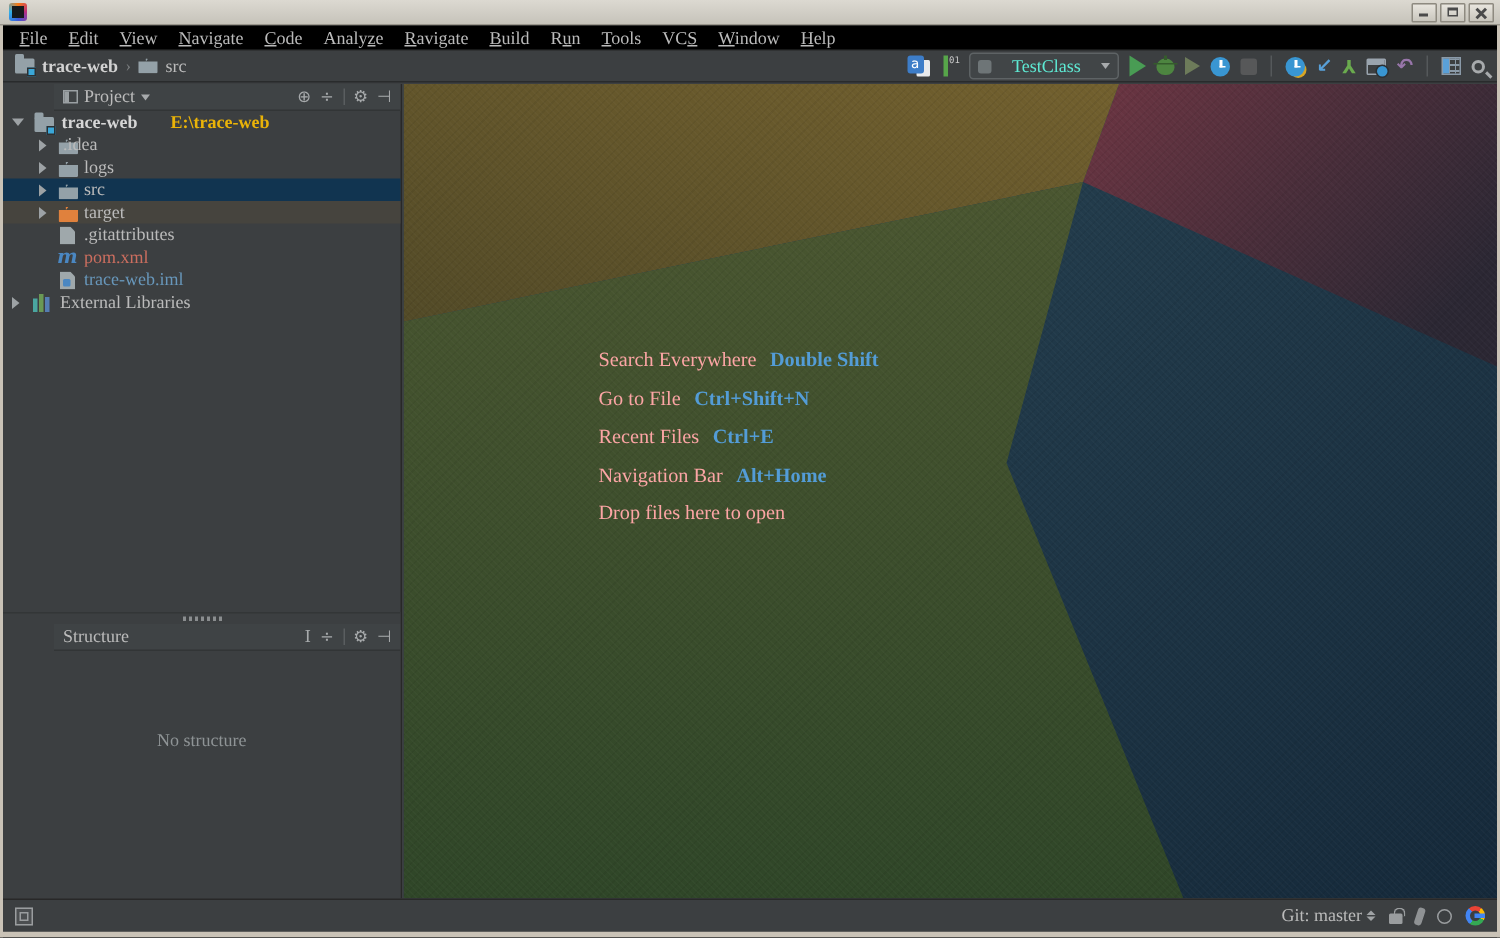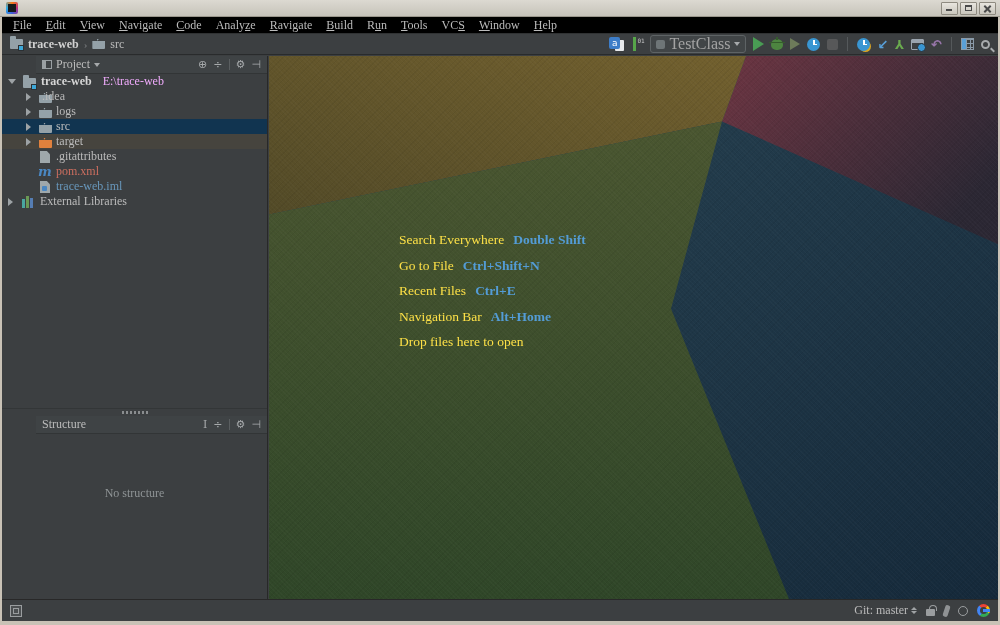--- a/index.html
+++ b/index.html
@@ -72,49 +72,49 @@
                font-family:"DejaVu Sans",sans-serif; font-size:11px; }
   .hdr-icons .vsep { width:1px; height:11px; background:#5a5e60; }
   .caret-dn { width:0;height:0;border-top:4px solid #a7aaac;border-left:3px solid transparent;border-right:3px solid transparent; display:inline-block; }
   .p-tree { position:absolute; left:0; right:0; top:18px; font-size:12px; color:#bbbbbb; }
   .trow { position:relative; height:15px; display:flex; align-items:center; white-space:nowrap; }
   .trow .chev { position:absolute; } .trow .tico { position:absolute; }
   .trow .tlabel { position:absolute; }
   .row-sel { background:#113450; }
   .row-hov { background:#46443e; }
   .lbl-root { font-weight:bold; color:#d6d6d6; }
-  .lbl-path { color:#f0abfc; margin-left:11px; font-weight:normal; }
+  .lbl-path { color:#eab308; margin-left:22px; font-weight:bold; }
   .lbl-red { color:#cc6e5f; } .lbl-blue { color:#6897bb; }
   .splitter { position:absolute; left:0; right:0; top:352px; height:8px; background:#3c3f41; border-top:1px solid #333637; }
   .splitter .dots { position:absolute; left:50%; top:2px; width:26px; height:3px; transform:translateX(-50%);
         background:repeating-linear-gradient(to right,#8a8d8f 0 2px,transparent 2px 4px); }
   .s-header { top:360px; }
   .s-body { position:absolute; left:0; right:0; top:378px; bottom:0; background:#3c3f41; }
   .no-struct { display:block; text-align:center; padding-top:52px; color:#8f9496; font-size:12px; }
   
   .editor { position:absolute; left:267px; right:0; top:0; bottom:0; overflow:hidden; }
   .editor svg { position:absolute; inset:0; width:100%; height:100%; }
   .editor .noise { position:absolute; inset:0;
       background-image:repeating-linear-gradient(45deg,rgba(255,255,255,0.02) 0 1px,transparent 1px 3px),
                        repeating-linear-gradient(-45deg,rgba(0,0,0,0.05) 0 1px,transparent 1px 4px); }
   .shortcuts { position:absolute; left:130px; top:176px; }
   .srow { height:25.6px; font-size:13.5px; }
-  .slabel { color:#fde047; }
+  .slabel { color:#fca5a5; }
   .skey { color:#539cd6; font-weight:bold; margin-left:9px; }
   
   .i-translate { width:15px; height:14px; }
   .i-translate::before { content:""; position:absolute; right:0; bottom:0; width:9px; height:11px; background:#e8eaec; border-radius:1px; }
   .i-translate::after { content:"a"; position:absolute; left:0; top:0; width:11px; height:12px; background:#3d7dc8;
         border-radius:2px; color:#fff; font-size:9px; line-height:12px; text-align:center; font-family:"DejaVu Sans",sans-serif; }
   .i-bytecode { width:12px; height:14px; }
   .i-bytecode::before { content:""; position:absolute; left:2px; top:0; width:3px; height:14px; background:#57a64a; }
   .i-bytecode::after { content:"01"; position:absolute; left:6px; top:1px; font-size:6px; line-height:6px; color:#c8c8c8;
         font-family:"DejaVu Sans Mono",monospace; width:8px; word-break:break-all; }
   .combo { height:18px; background:#414547; border:1px solid #5e6365; border-radius:3px; display:flex;
-           align-items:center; gap:4px; padding:0 5px; color:#a3a3a3; font-size:16px; }
+           align-items:center; gap:14px; padding:0 5px; color:#5eead4; font-size:12px; }
   .combo .cfg-ic { width:9px; height:9px; background:#6e7577; border-radius:2px; }
   .i-run { width:0; height:0; border-left:11px solid #499c54; border-top:7px solid transparent; border-bottom:7px solid transparent; }
   .i-debug { width:12px; height:11px; background:#4d8540; border-radius:50% 50% 45% 45%; }
   .i-debug::before { content:""; position:absolute; left:5px; top:-2px; width:2px; height:3px; background:#355c2c; }
   .i-debug::after { content:""; position:absolute; left:-2px; top:3px; right:-2px; height:1px; background:#355c2c; }
   .i-cov { width:0; height:0; border-left:10px solid #76865f; border-top:6px solid transparent; border-bottom:6px solid transparent; opacity:.85; }
   .i-prof { width:13px; height:13px; border-radius:50%; background:#3996d2; }
   .i-prof::before { content:""; position:absolute; left:6px; top:2px; width:1.5px; height:5px; background:#fff; }
   .i-prof::after { content:""; position:absolute; left:6px; top:6px; width:4px; height:1.5px; background:#fff; }
   .i-prof.alt { box-shadow:2px 2px 0 -1px #d8a524; }

